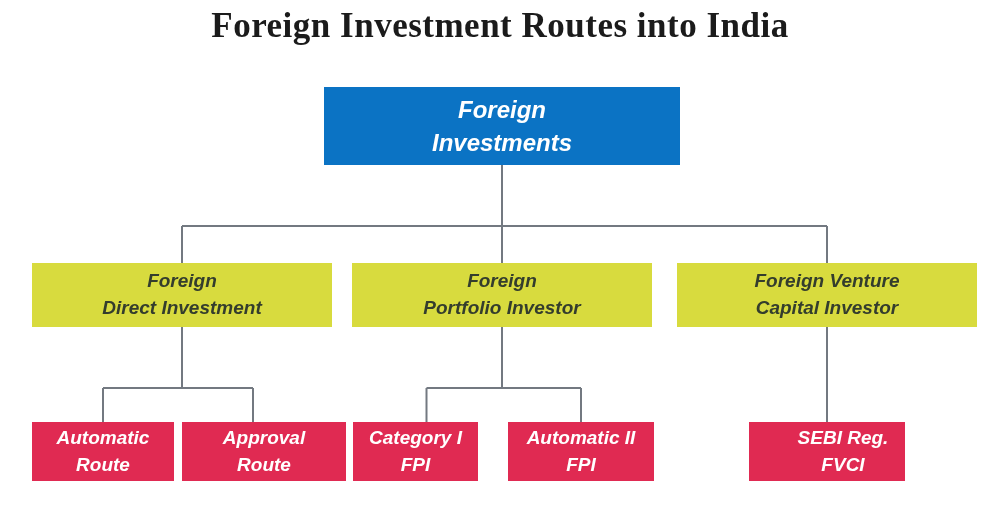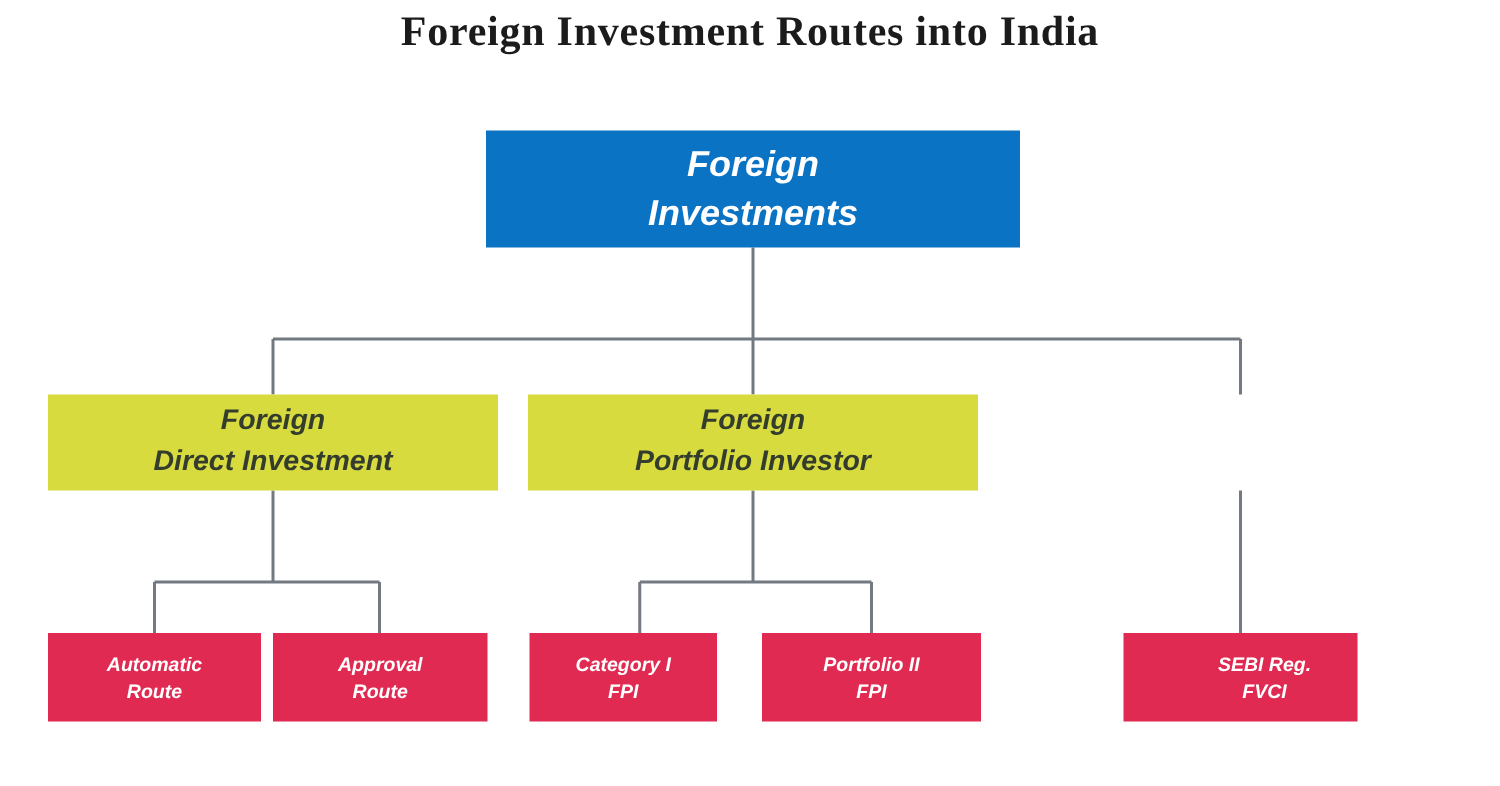--- a/index.html
+++ b/index.html
@@ -15,21 +15,21 @@
   }
   #diagram-title {
     position: absolute;
     top: 6px;
     left: 0;
     right: 0;
     margin: 0;
     text-align: center;
     font-family: "Liberation Serif", "DejaVu Serif", serif;
     font-weight: 700;
-    font-size: 28px;
+    font-size: 35px;
     letter-spacing: 0.5px;
     color: var(--title_text, #1b1b1b);
   }
   #connectors {
     position: absolute;
     top: 0;
     left: 0;
   }
   #connectors path {
     stroke: var(--connector, #737981);
@@ -56,29 +56,29 @@
   }
   .node.branch {
     background: var(--branch_fill, #d8db3e);
     color: var(--branch_text, #343d2d);
     font-size: 19px;
     line-height: 1.42;
   }
   .node.leaf {
     background: var(--leaf_fill, #e02a52);
     color: var(--leaf_text, #ffffff);
-    font-size: 13px;
+    font-size: 19px;
     line-height: 1.38;
   }
   #n-root      { left: 324px; top: 87px;  width: 356px; height: 78px; }
   #n-fdi       { left: 32px;  top: 263px; width: 300px; height: 64px; }
   #n-fpi       { left: 352px; top: 263px; width: 300px; height: 64px; }
   #n-fvci      { left: 677px; top: 263px; width: 300px; height: 64px; }
   #n-automatic { left: 32px;  top: 422px; width: 142px; height: 59px; }
-  #n-approval  { left: 182px; top: 422px; width: 143px; height: 59px; }
+  #n-approval  { left: 182px; top: 422px; width: 164px; height: 59px; }
   #n-cat1      { left: 353px; top: 422px; width: 125px; height: 59px; }
   #n-cat2      { left: 508px; top: 422px; width: 146px; height: 59px; }
   #n-sebi      { left: 749px; top: 422px; width: 156px; height: 59px; padding-left: 32px; }
 </style>
 </head>
 <body>
 
 <div id="canvas">
 
   <h1 id="diagram-title">Foreign Investment Routes into India</h1>
@@ -101,29 +101,31 @@
 
   <div id="n-root" class="node root">Foreign
 Investments</div>
 
   <div id="n-fdi" class="node branch">Foreign
 Direct Investment</div>
 
   <div id="n-fpi" class="node branch">Foreign
 Portfolio Investor</div>
 
+  <div id="n-fvci" class="node branch">Foreign Venture
+Capital Investor</div>
 
   <div id="n-automatic" class="node leaf">Automatic
 Route</div>
 
   <div id="n-approval" class="node leaf">Approval
 Route</div>
 
   <div id="n-cat1" class="node leaf">Category I
 FPI</div>
 
-  <div id="n-cat2" class="node leaf">Portfolio II
+  <div id="n-cat2" class="node leaf">Automatic II
 FPI</div>
 
   <div id="n-sebi" class="node leaf">SEBI Reg.
 FVCI</div>
 
 </div>
 
 </body></html>

